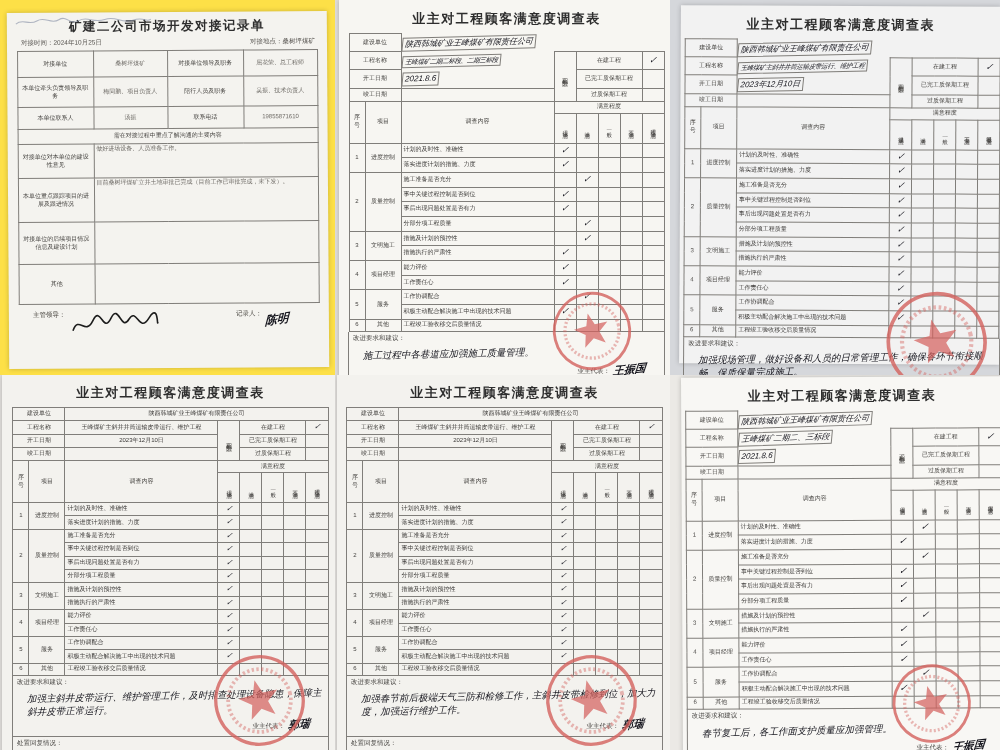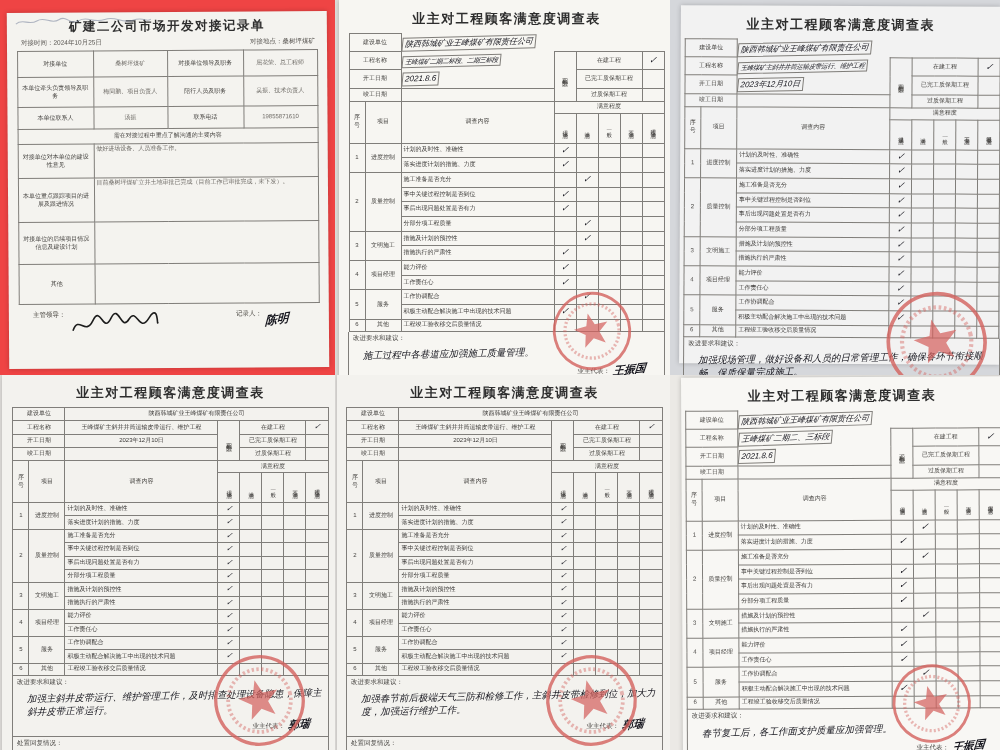--- a/index.html
+++ b/index.html
@@ -1,19 +1,19 @@
 <!DOCTYPE html>
 <html><head>
 <meta charset="utf-8">
 <style>
   html,body{margin:0;padding:0;}
   body{width:1000px;height:750px;background:#c8c5c0;font-family:"Liberation Sans",sans-serif;overflow:hidden;}
   .grid{display:grid;grid-template-columns:335px 335px 330px;grid-template-rows:375px 375px;width:1000px;height:750px;}
   .panel{position:relative;overflow:hidden;}
-  .panel-a{background:#ef4444;}
+  .panel-a{background:#fde047;}
   .panel-b{background:#e0deda;}
   .panel-c{background:#d5d7db;}
   .panel-d{background:#e4e2de;}
   .panel-e{background:#e4e2de;}
   .panel-f{background:#ebe9e5;}
   .paper{position:absolute;box-shadow:0 0 5px rgba(0,0,0,.22);}
   .paper-a{left:8px;top:12px;width:320px;height:352px;background:#f4f3ef;transform:rotate(-.4deg);padding:4px 0 0 0;}
   .paper-b{left:4px;top:0px;width:327px;height:378px;background:#f7f6f2;padding:4px;}
   .paper-c{left:10px;top:6px;width:312px;height:350px;background:#f2f2f2;transform:rotate(.3deg);padding:4px;}
   .paper-d{left:2px;top:0px;width:331px;height:380px;background:#f3f2ee;padding:3px;}

